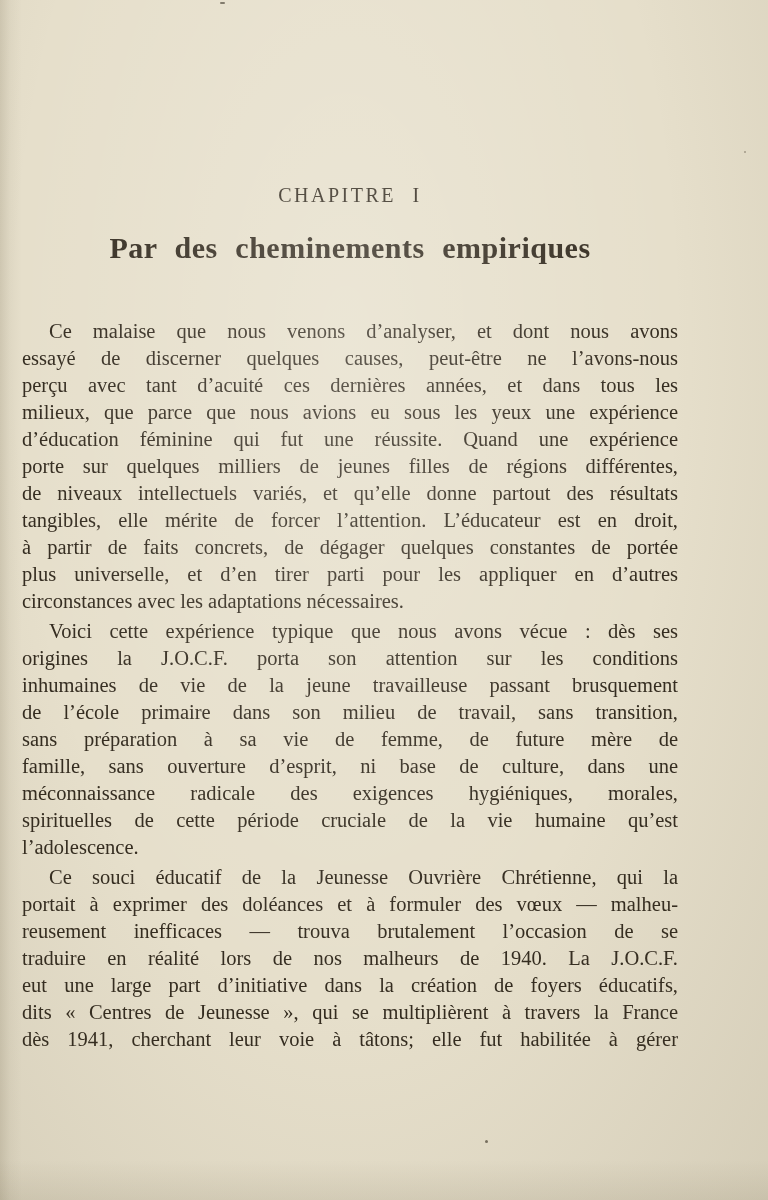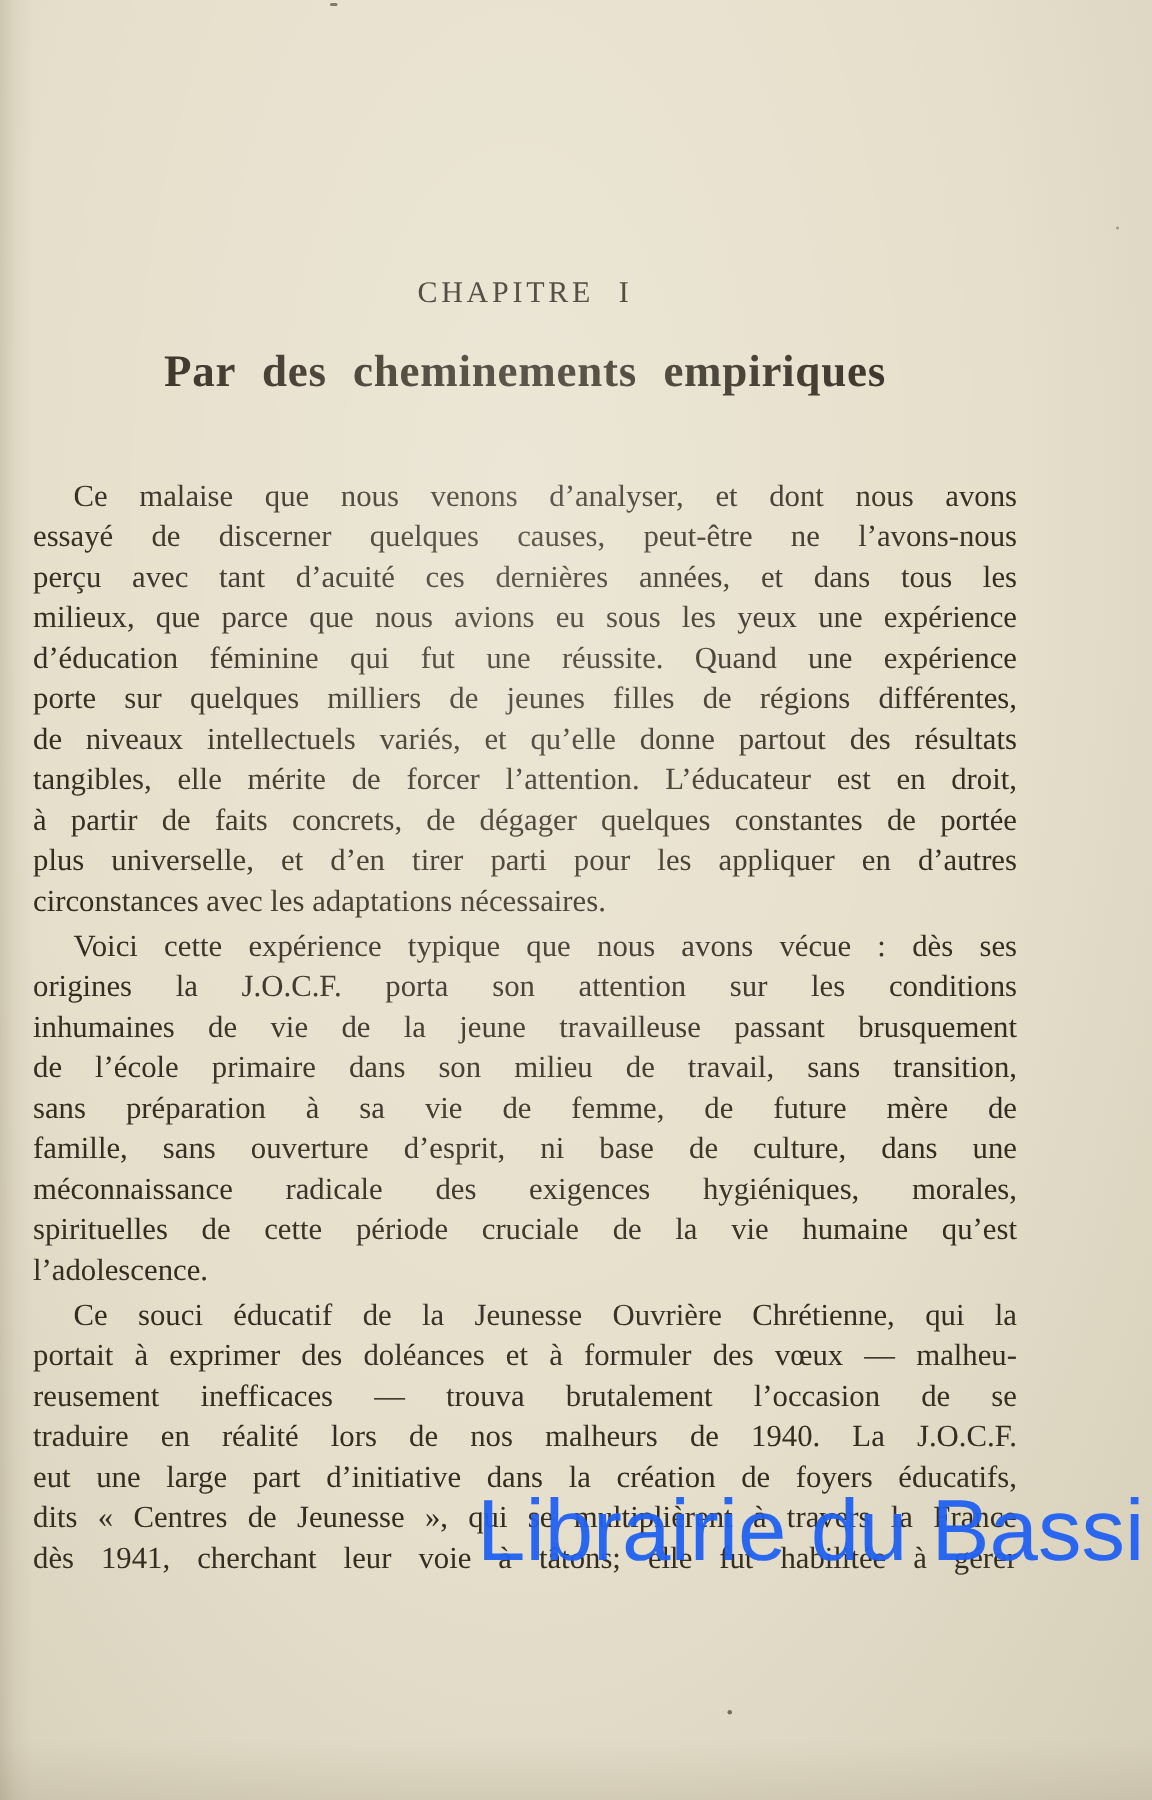--- a/index.html
+++ b/index.html
@@ -131,18 +131,17 @@
         <div class="line first">Ce souci éducatif de la Jeunesse Ouvrière Chrétienne, qui la</div>
         <div class="line">portait à exprimer des doléances et à formuler des vœux — malheu-</div>
         <div class="line">reusement inefficaces — trouva brutalement l’occasion de se</div>
         <div class="line">traduire en réalité lors de nos malheurs de 1940. La J.O.C.F.</div>
         <div class="line">eut une large part d’initiative dans la création de foyers éducatifs,</div>
         <div class="line">dits « Centres de Jeunesse », qui se multiplièrent à travers la France</div>
         <div class="line">dès 1941, cherchant leur voie à tâtons; elle fut habilitée à gérer</div>
       </div>
     </div>
 
-  <div class="watermark" style="color: rgb(33, 97, 242);">Librairie du Bassi</div>
 
   <span class="speck speck-1"></span>
   <span class="speck speck-2"></span>
   <span class="speck speck-3"></span>
 </div>
 
 </body></html>

